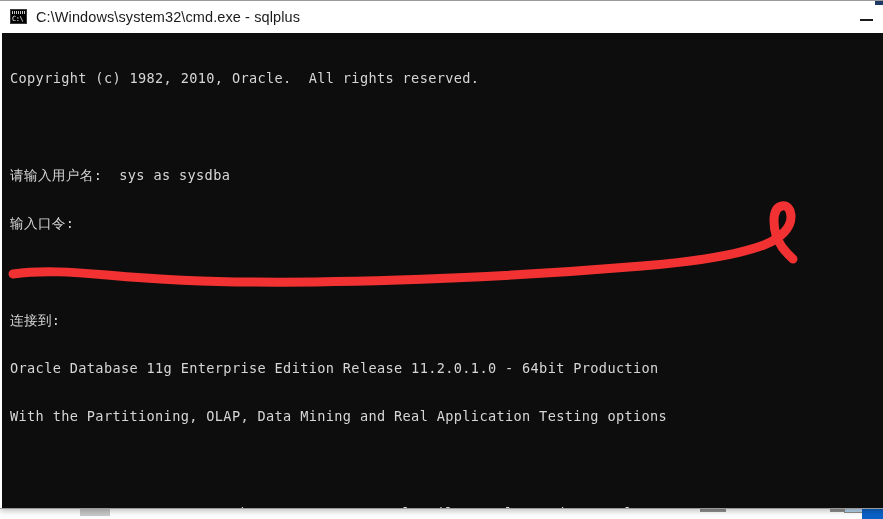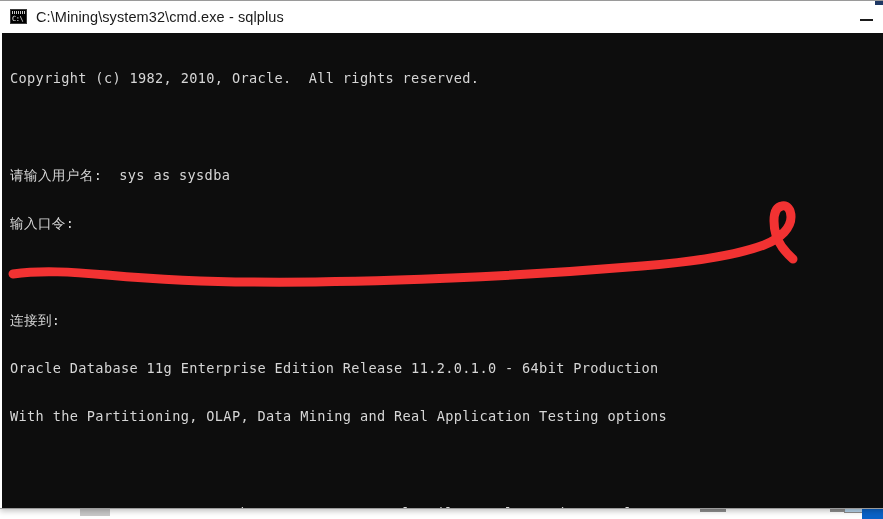--- a/index.html
+++ b/index.html
@@ -211,21 +211,21 @@
   <div class="bg-frag" id="bg-frag-bottom-b"></div>
   <div class="bg-frag" id="bg-frag-thumb"></div>
   <div class="bg-frag" id="bg-frag-taskbar"></div>
 
   <div id="console-window">
 
     <div id="title-bar">
       <div id="cmd-icon">
         <span id="cmd-icon-text">C:\</span>
       </div>
-      <span id="title-text">C:\Mining\system32\cmd.exe - sqlplus</span>
+      <span id="title-text">C:\Windows\system32\cmd.exe - sqlplus</span>
 
       <div id="window-controls">
         <button id="minimize-button">
           <span id="minimize-glyph"></span>
         </button>
       </div>
       <div id="title-accent"></div>
     </div>
 
     <div id="console-body">

